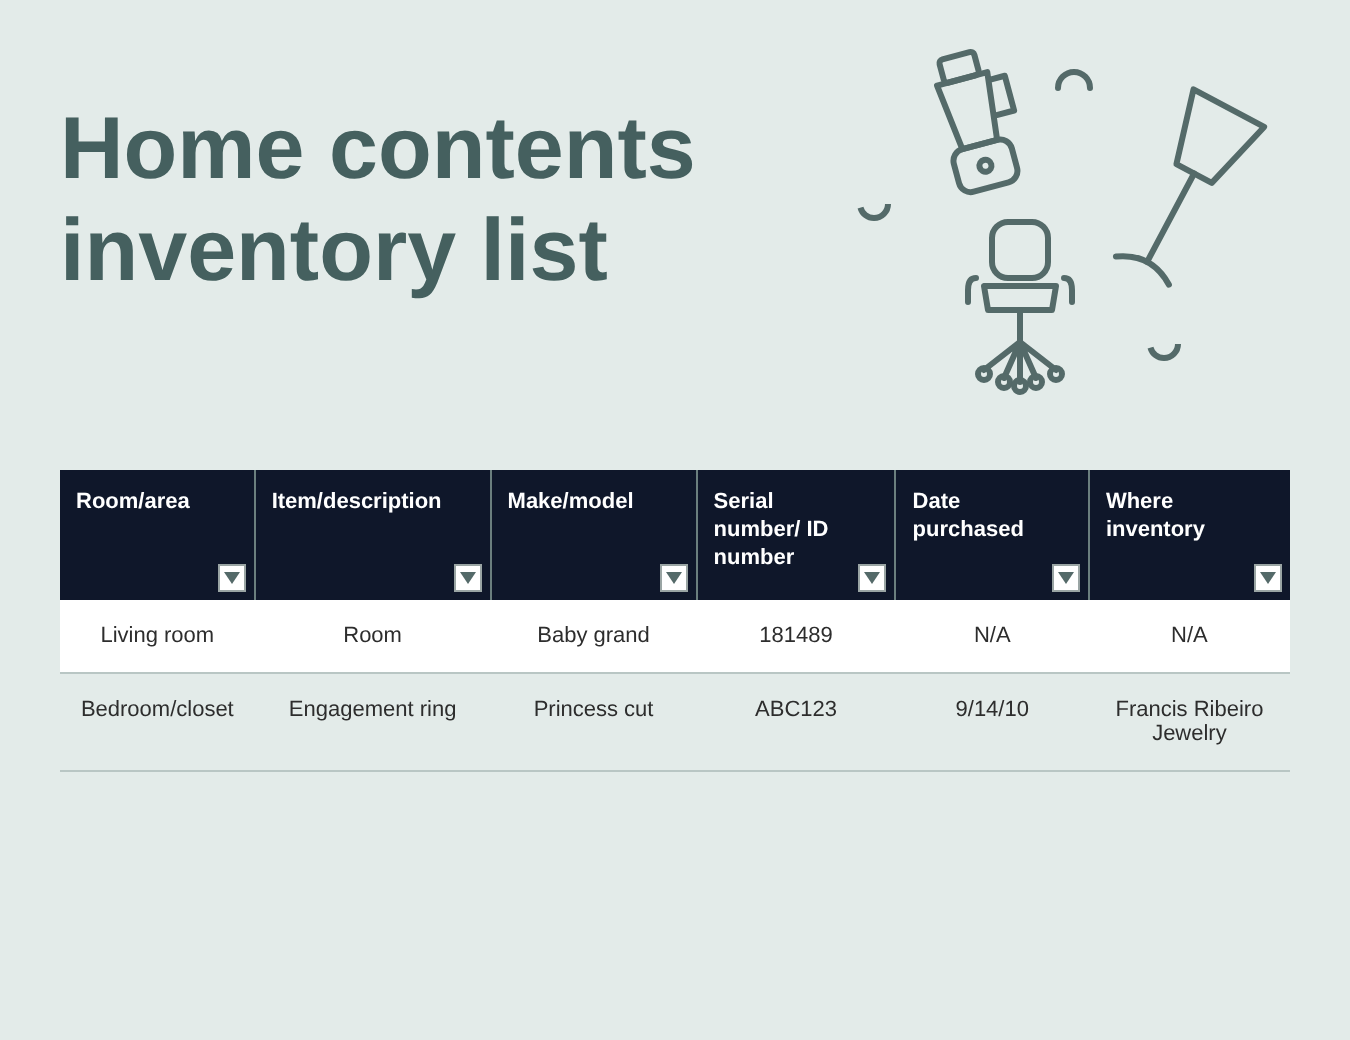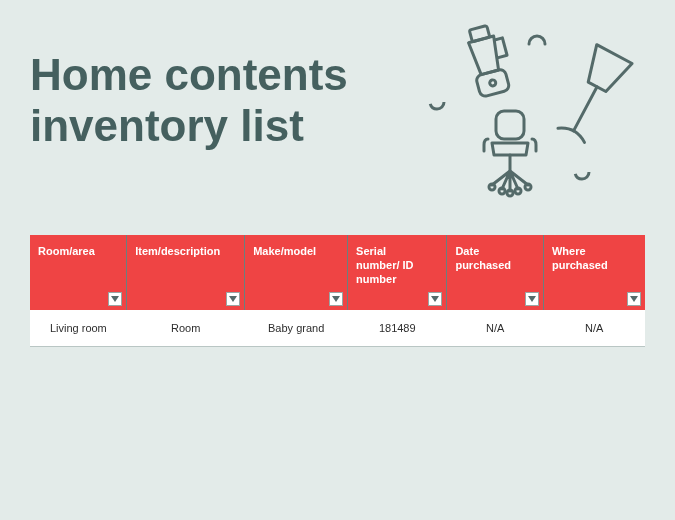--- a/index.html
+++ b/index.html
@@ -34,25 +34,25 @@
   .decor svg { position: absolute; }
   .table-wrap {
     padding: 0 30px;
   }
   table {
     width: 100%;
     border-collapse: collapse;
     font-size: 11px;
   }
   thead th {
-    background: #ef4444;
+    background: #0f172a;
     color: #ffffff;
     font-weight: 700;
     text-align: left;
-    padding: 10px 6px 24px 8px;
+    padding: 10px 6px 14px 8px;
     vertical-align: top;
     border-right: 1px solid #6b7f7e;
     position: relative;
   }
   thead th:last-child { border-right: none; }
   thead th .th-label {
     display: inline-block;
     line-height: 1.25;
     padding-right: 18px;
   }
@@ -178,33 +178,41 @@
         </th>
         <th class="col-date">
           <span class="th-label">Date purchased</span>
           <span class="filter-btn">
             <svg width="8" height="6" viewBox="0 0 8 6">
                 <path d="M0 0 L8 0 L4 6 Z" fill="#546a69"></path>
               </svg>
           </span>
         </th>
         <th class="col-where">
-          <span class="th-label">Where purchased</span>
+          <span class="th-label">Where inventory</span>
           <span class="filter-btn">
             <svg width="8" height="6" viewBox="0 0 8 6">
                 <path d="M0 0 L8 0 L4 6 Z" fill="#546a69"></path>
               </svg>
           </span>
         </th>
       </tr>
     </thead>
     <tbody>
       <tr>
         <td>Living room</td>
         <td>Room</td>
         <td>Baby grand</td>
         <td>181489</td>
         <td>N/A</td>
         <td>N/A</td>
       </tr>
+      <tr>
+        <td>Bedroom/closet</td>
+        <td>Engagement ring</td>
+        <td>Princess cut</td>
+        <td>ABC123</td>
+        <td>9/14/10</td>
+        <td>Francis Ribeiro Jewelry</td>
+      </tr>
     </tbody>
   </table>
 </div>
 
 </body></html>

